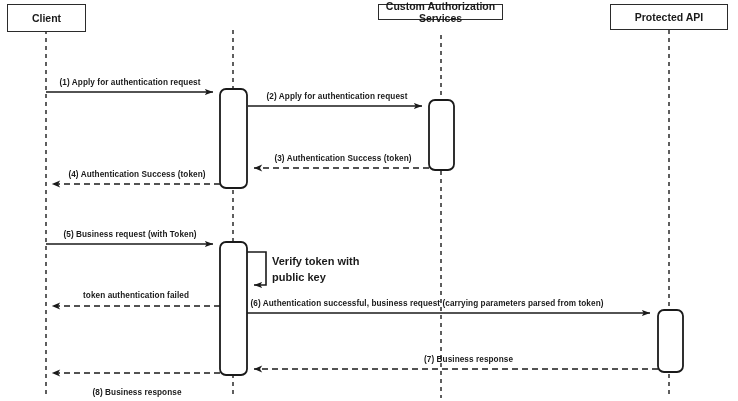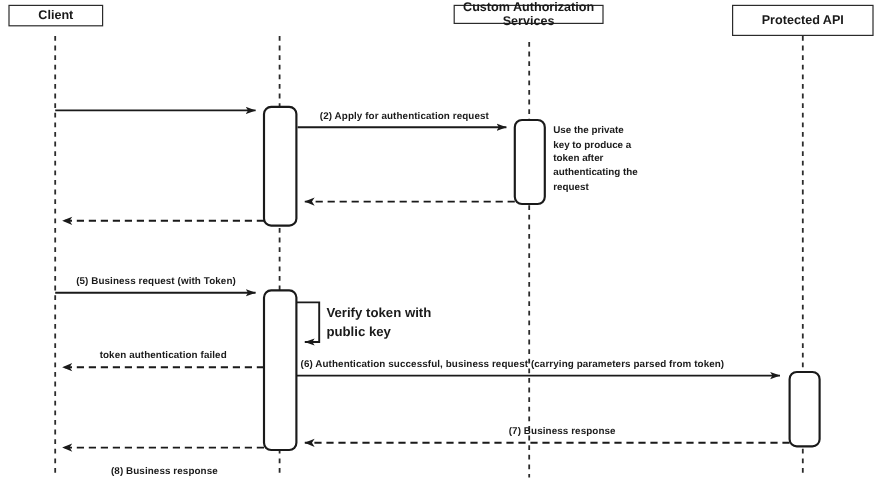--- a/index.html
+++ b/index.html
@@ -107,45 +107,47 @@
 
     <line x1="220" y1="306" x2="52" y2="306" stroke="#1a1a1a" stroke-width="1.6" stroke-dasharray="6,4" marker-end="url(#arrowOpen)"></line>
 
     <line x1="247" y1="313" x2="650" y2="313" stroke="#1a1a1a" stroke-width="1.6" marker-end="url(#arrowSolid)"></line>
 
     <line x1="658" y1="369" x2="254" y2="369" stroke="#1a1a1a" stroke-width="1.6" stroke-dasharray="6,4" marker-end="url(#arrowOpen)"></line>
 
     <line x1="220" y1="373" x2="52" y2="373" stroke="#1a1a1a" stroke-width="1.6" stroke-dasharray="6,4" marker-end="url(#arrowOpen)"></line>
   </svg>
 
-  <div class="actor-box" style="left:7px; top:4px; width:79px; height:18px;">
+  <div class="actor-box" style="left:7px; top:4px; width:79px; height:28px;">
     <span>Client</span>
   </div>
 
 
   <div class="actor-box" style="left:378px; top:4px; width:125px; height:16px; padding:0 3px;">
     <span>Custom Authorization Services</span>
   </div>
 
   <div class="actor-box" style="left:610px; top:4px; width:118px; height:26px;">
     <span>Protected API</span>
   </div>
 
+  <div class="msg-label center" style="left:130px; top:78px;">(1) Apply for authentication request</div>
 
   <div class="msg-label center" style="left:337px; top:92px;">(2) Apply for authentication request</div>
 
+  <div class="msg-label center" style="left:343px; top:154px;">(3) Authentication Success (token)</div>
 
+  <div class="msg-label center" style="left:137px; top:170px;">(4) Authentication Success (token)</div>
 
   <div class="msg-label center" style="left:130px; top:230px;">(5) Business request (with Token)</div>
 
   <div class="msg-label center" style="left:136px; top:291px;">token authentication failed</div>
 
   <div class="msg-label center" style="left:427px; top:299px;">(6) Authentication successful, business request (carrying parameters parsed from token)</div>
 
   <div class="msg-label center" style="left:456px; top:355px;padding-left:25px;">(7) Business response</div>
 
   <div class="msg-label center" style="left:137px; top:359px;margin-top:29px;">(8) Business response</div>
 
-  <div class="note-text" style="left:461px; top:103px;">Use the private key to produce a token after authenticating the request</div>
 
   <div class="self-note" style="left:272px; top:254px;">Verify token with public key</div>
 
 </div>
 
 </body></html>

